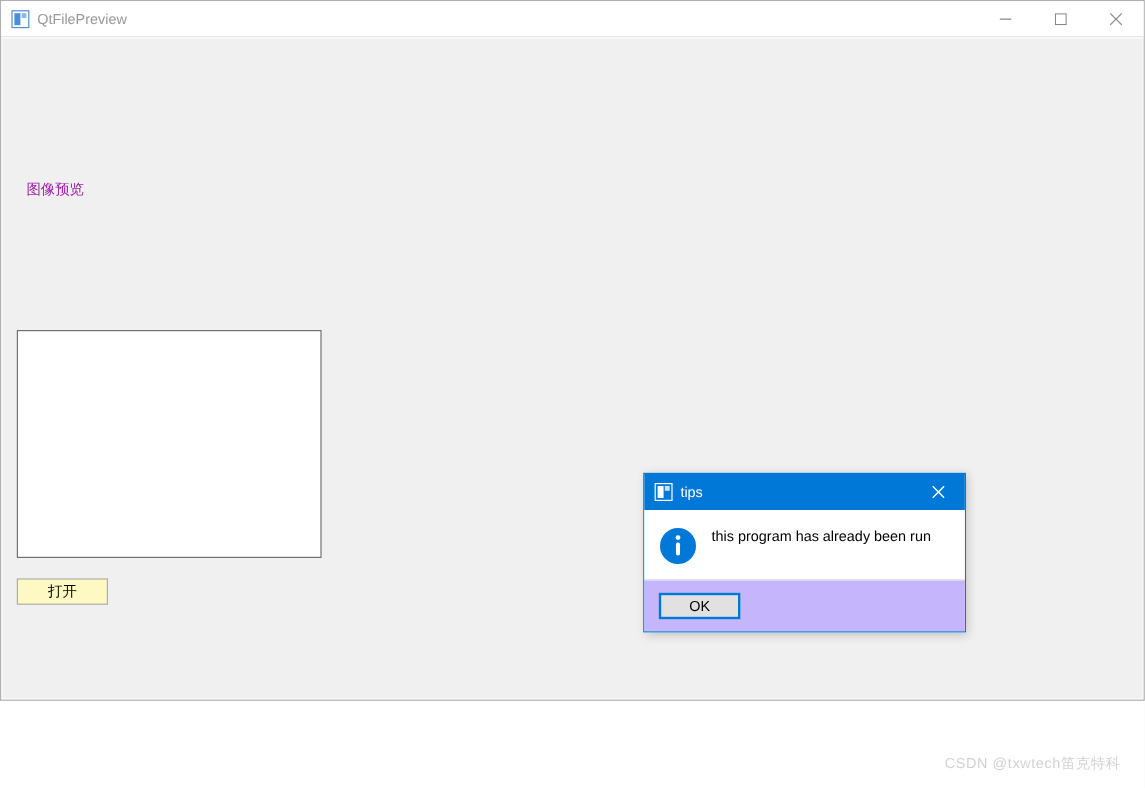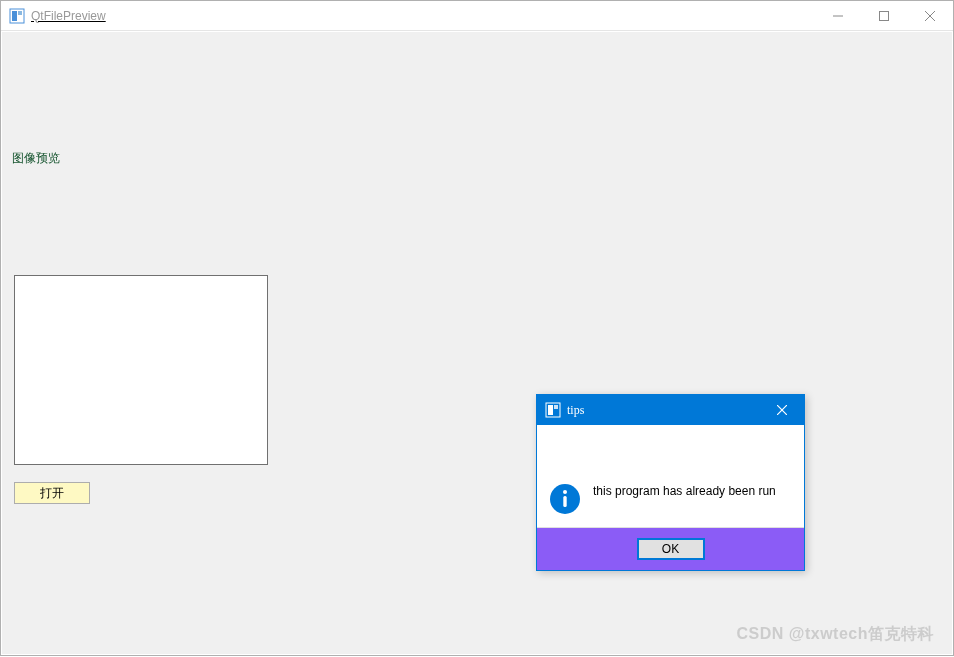--- a/index.html
+++ b/index.html
@@ -14,24 +14,23 @@
       width: 954px;
       height: 657px;
       position: relative;
       overflow: hidden;
     }
     .main-window {
       position: absolute;
       top: 0;
       left: 0;
       width: 954px;
-      height: 656px;
+      height: 584px;
       border: 1px solid #b0b0b0;
       background: #ffffff;
-      text-decoration: underline;
     }
     .main-titlebar {
       height: 30px;
       background: #ffffff;
       border-bottom: 1px solid #e5e5e5;
       display: flex;
       align-items: center;
       padding-left: 8px;
       position: relative;
     }
@@ -70,23 +69,23 @@
     .main-client {
       position: absolute;
       top: 31px;
       left: 1px;
       right: 1px;
       bottom: 1px;
       background: #f0f0f0;
     }
     .label-preview {
       position: absolute;
-      left: 10px;
+      left: 20px;
       top: 118px;
-      color: #14532d;
+      color: #a21caf;
       font-size: 12px;
       text-align: center;
     }
     .preview-box {
       position: absolute;
       left: 12px;
       top: 243px;
       width: 254px;
       height: 190px;
       background: #ffffff;
@@ -124,79 +123,76 @@
       color: #ffffff;
     }
     .dialog-titlebar .dialog-icon {
       width: 16px;
       height: 16px;
       margin-right: 6px;
       display: inline-flex;
     }
     .dialog-titlebar .dialog-title-text {
       font-size: 12px;
-      font-family: Liberation Serif, serif;
     }
     .dialog-close {
       position: absolute;
       right: 0;
       top: 0;
       width: 45px;
       height: 30px;
       display: flex;
       align-items: center;
       justify-content: center;
       color: #ffffff;
       font-size: 14px;
       cursor: default;
     }
     .dialog-body {
       background: #ffffff;
       padding: 14px 12px 12px 12px;
       display: flex;
       align-items: flex-start;
-      margin-top: 44px;
     }
     .info-icon {
       width: 32px;
       height: 32px;
       flex-shrink: 0;
       margin-right: 12px;
     }
     .dialog-message {
       font-size: 12px;
       color: #000000;
       line-height: 1.4;
     }
     .dialog-footer {
-      background: #8b5cf6;
+      background: #c4b5fd;
       border-top: 1px solid #dfdfdf;
       padding: 10px 12px;
       display: flex;
-      justify-content: center;
+      justify-content: flex-start;
     }
     .ok-button {
       width: 68px;
       height: 22px;
       background: #e1e1e1;
       border: 2px solid #0078d7;
       font-size: 12px;
       font-family: inherit;
       cursor: default;
       color: #000;
     }
     .watermark {
       position: absolute;
       right: 20px;
       bottom: 12px;
-      font-size: 16px;
+      font-size: 12px;
       color: rgba(180,180,180,0.6);
       letter-spacing: 0.5px;
       pointer-events: none;
-      font-weight: bold;
     }
   </style>
 </head>
 <body>
 
 <div class="main-window">
   <div class="main-titlebar">
     <span class="app-icon">
       <svg width="16" height="16" viewBox="0 0 16 16">
         <rect x="1" y="1" width="14" height="14" fill="none" stroke="#4a90d9" stroke-width="1"></rect>

